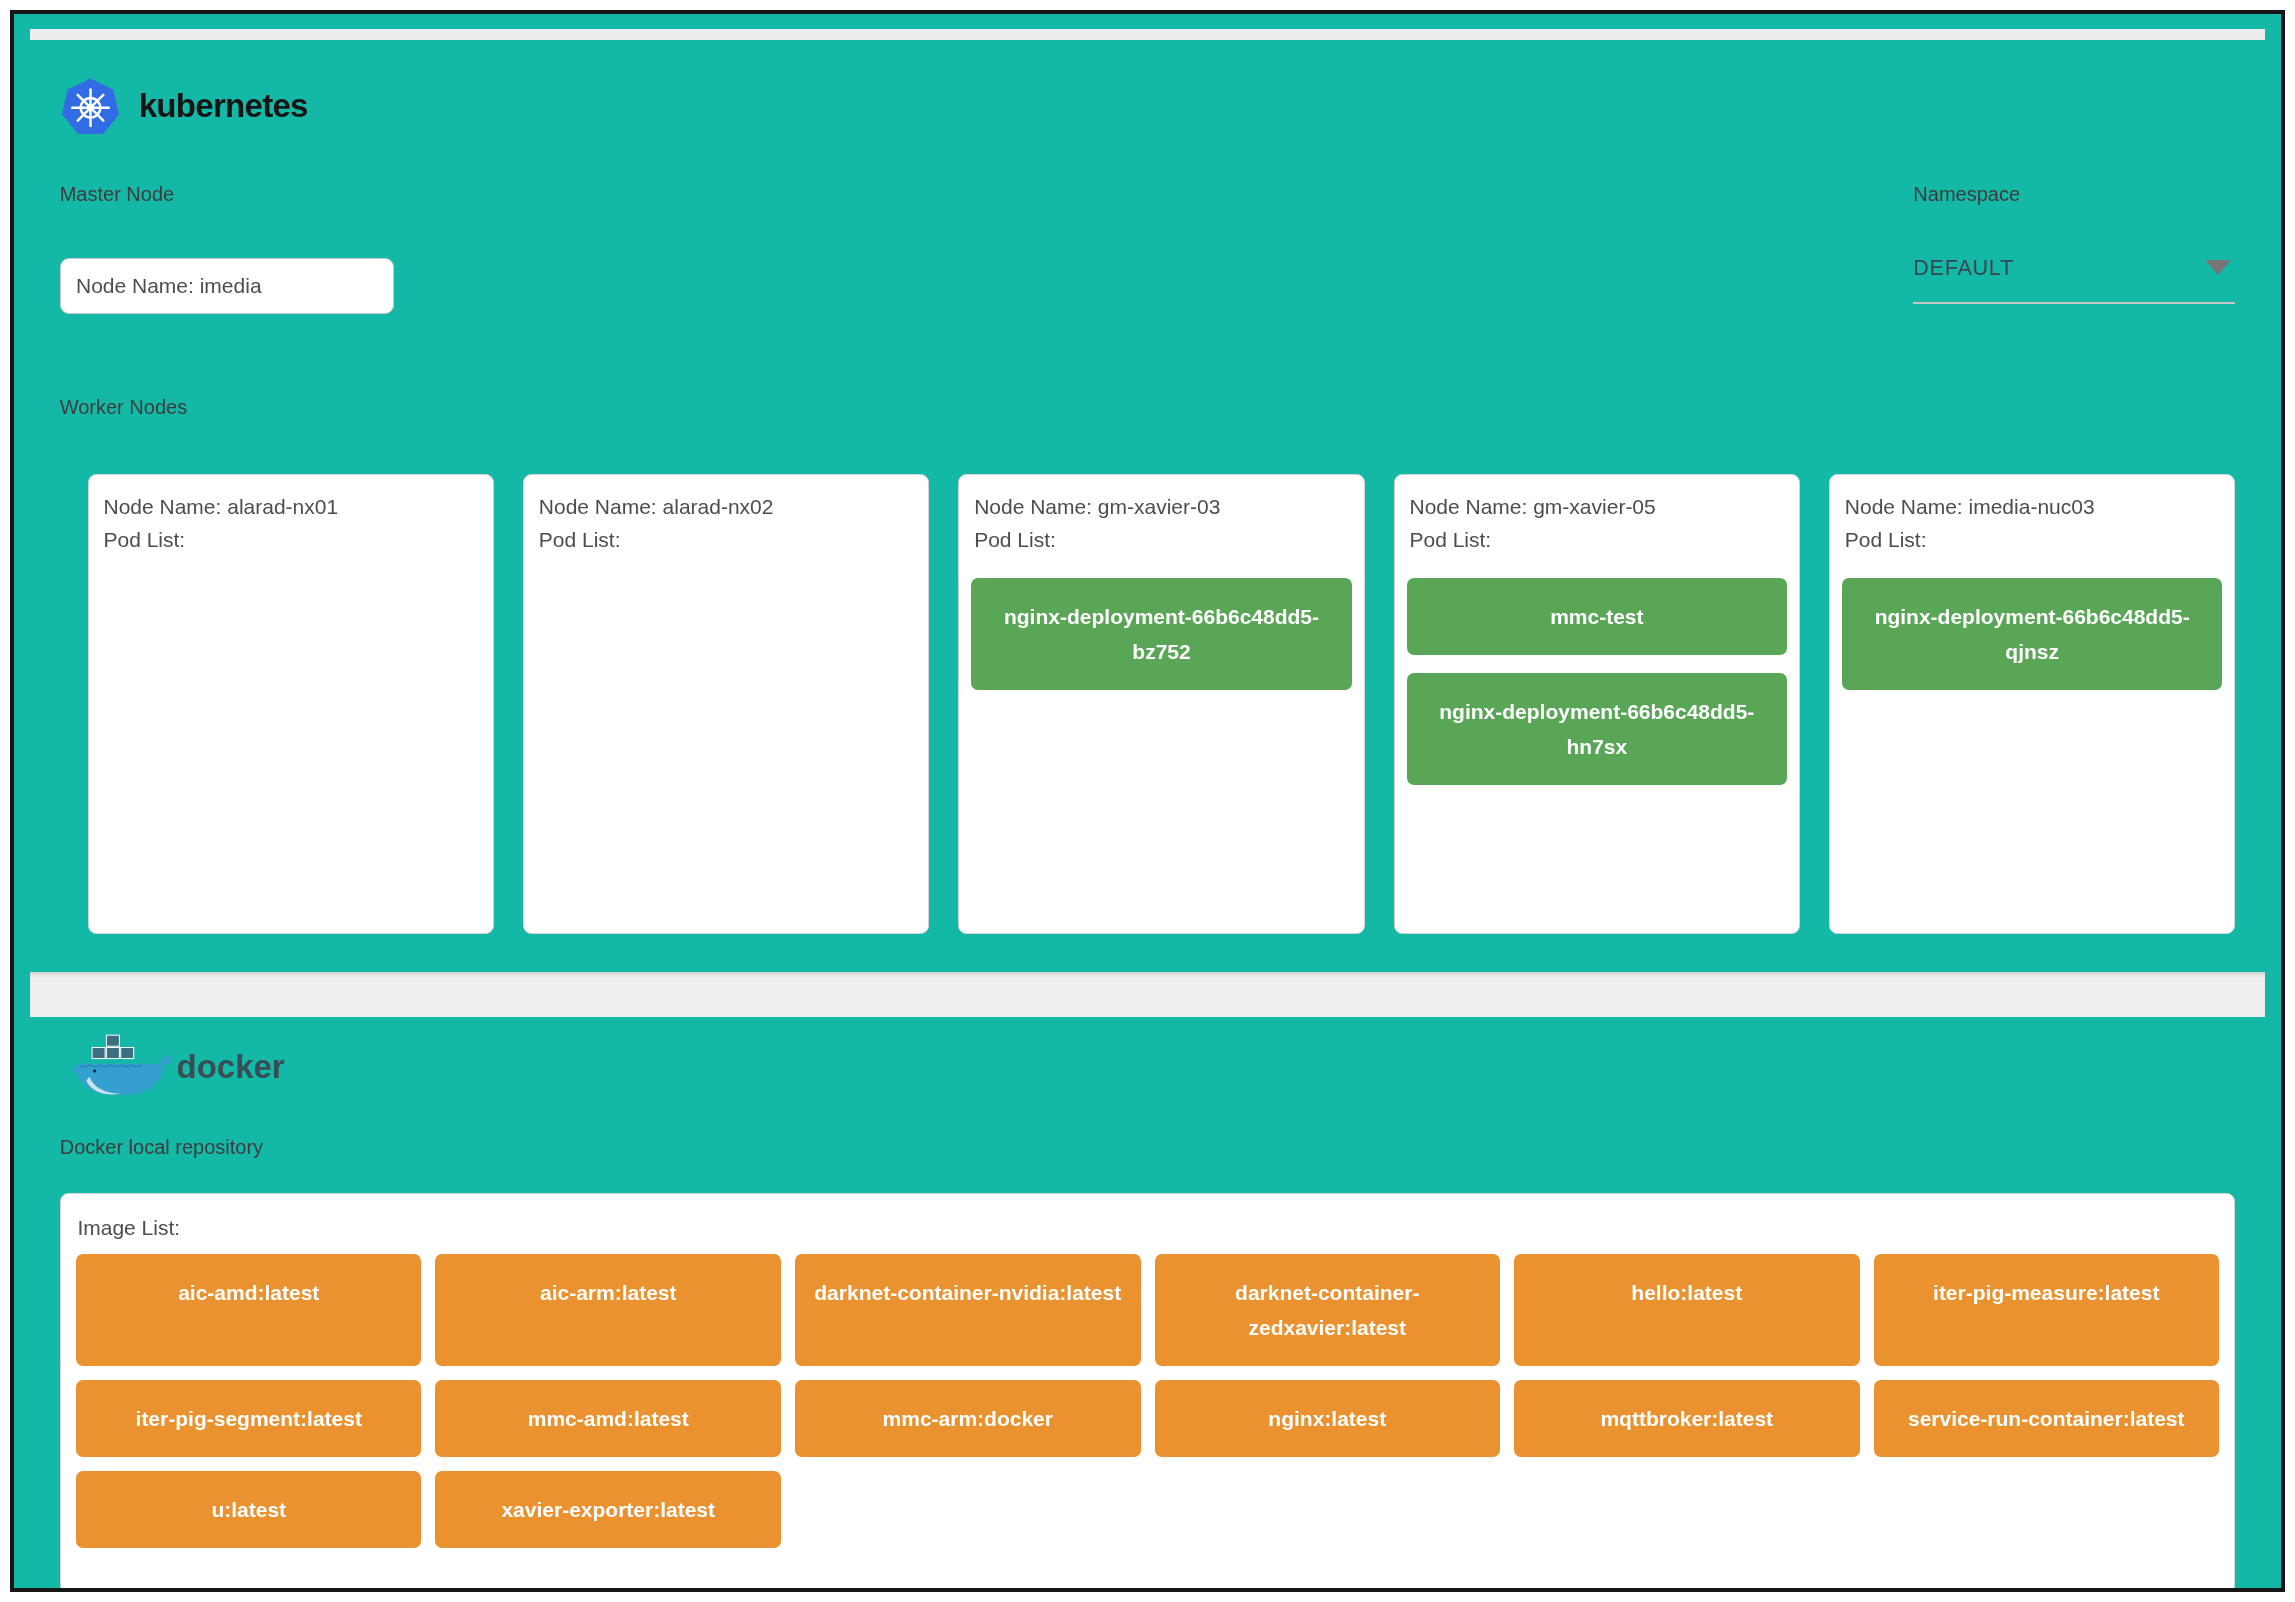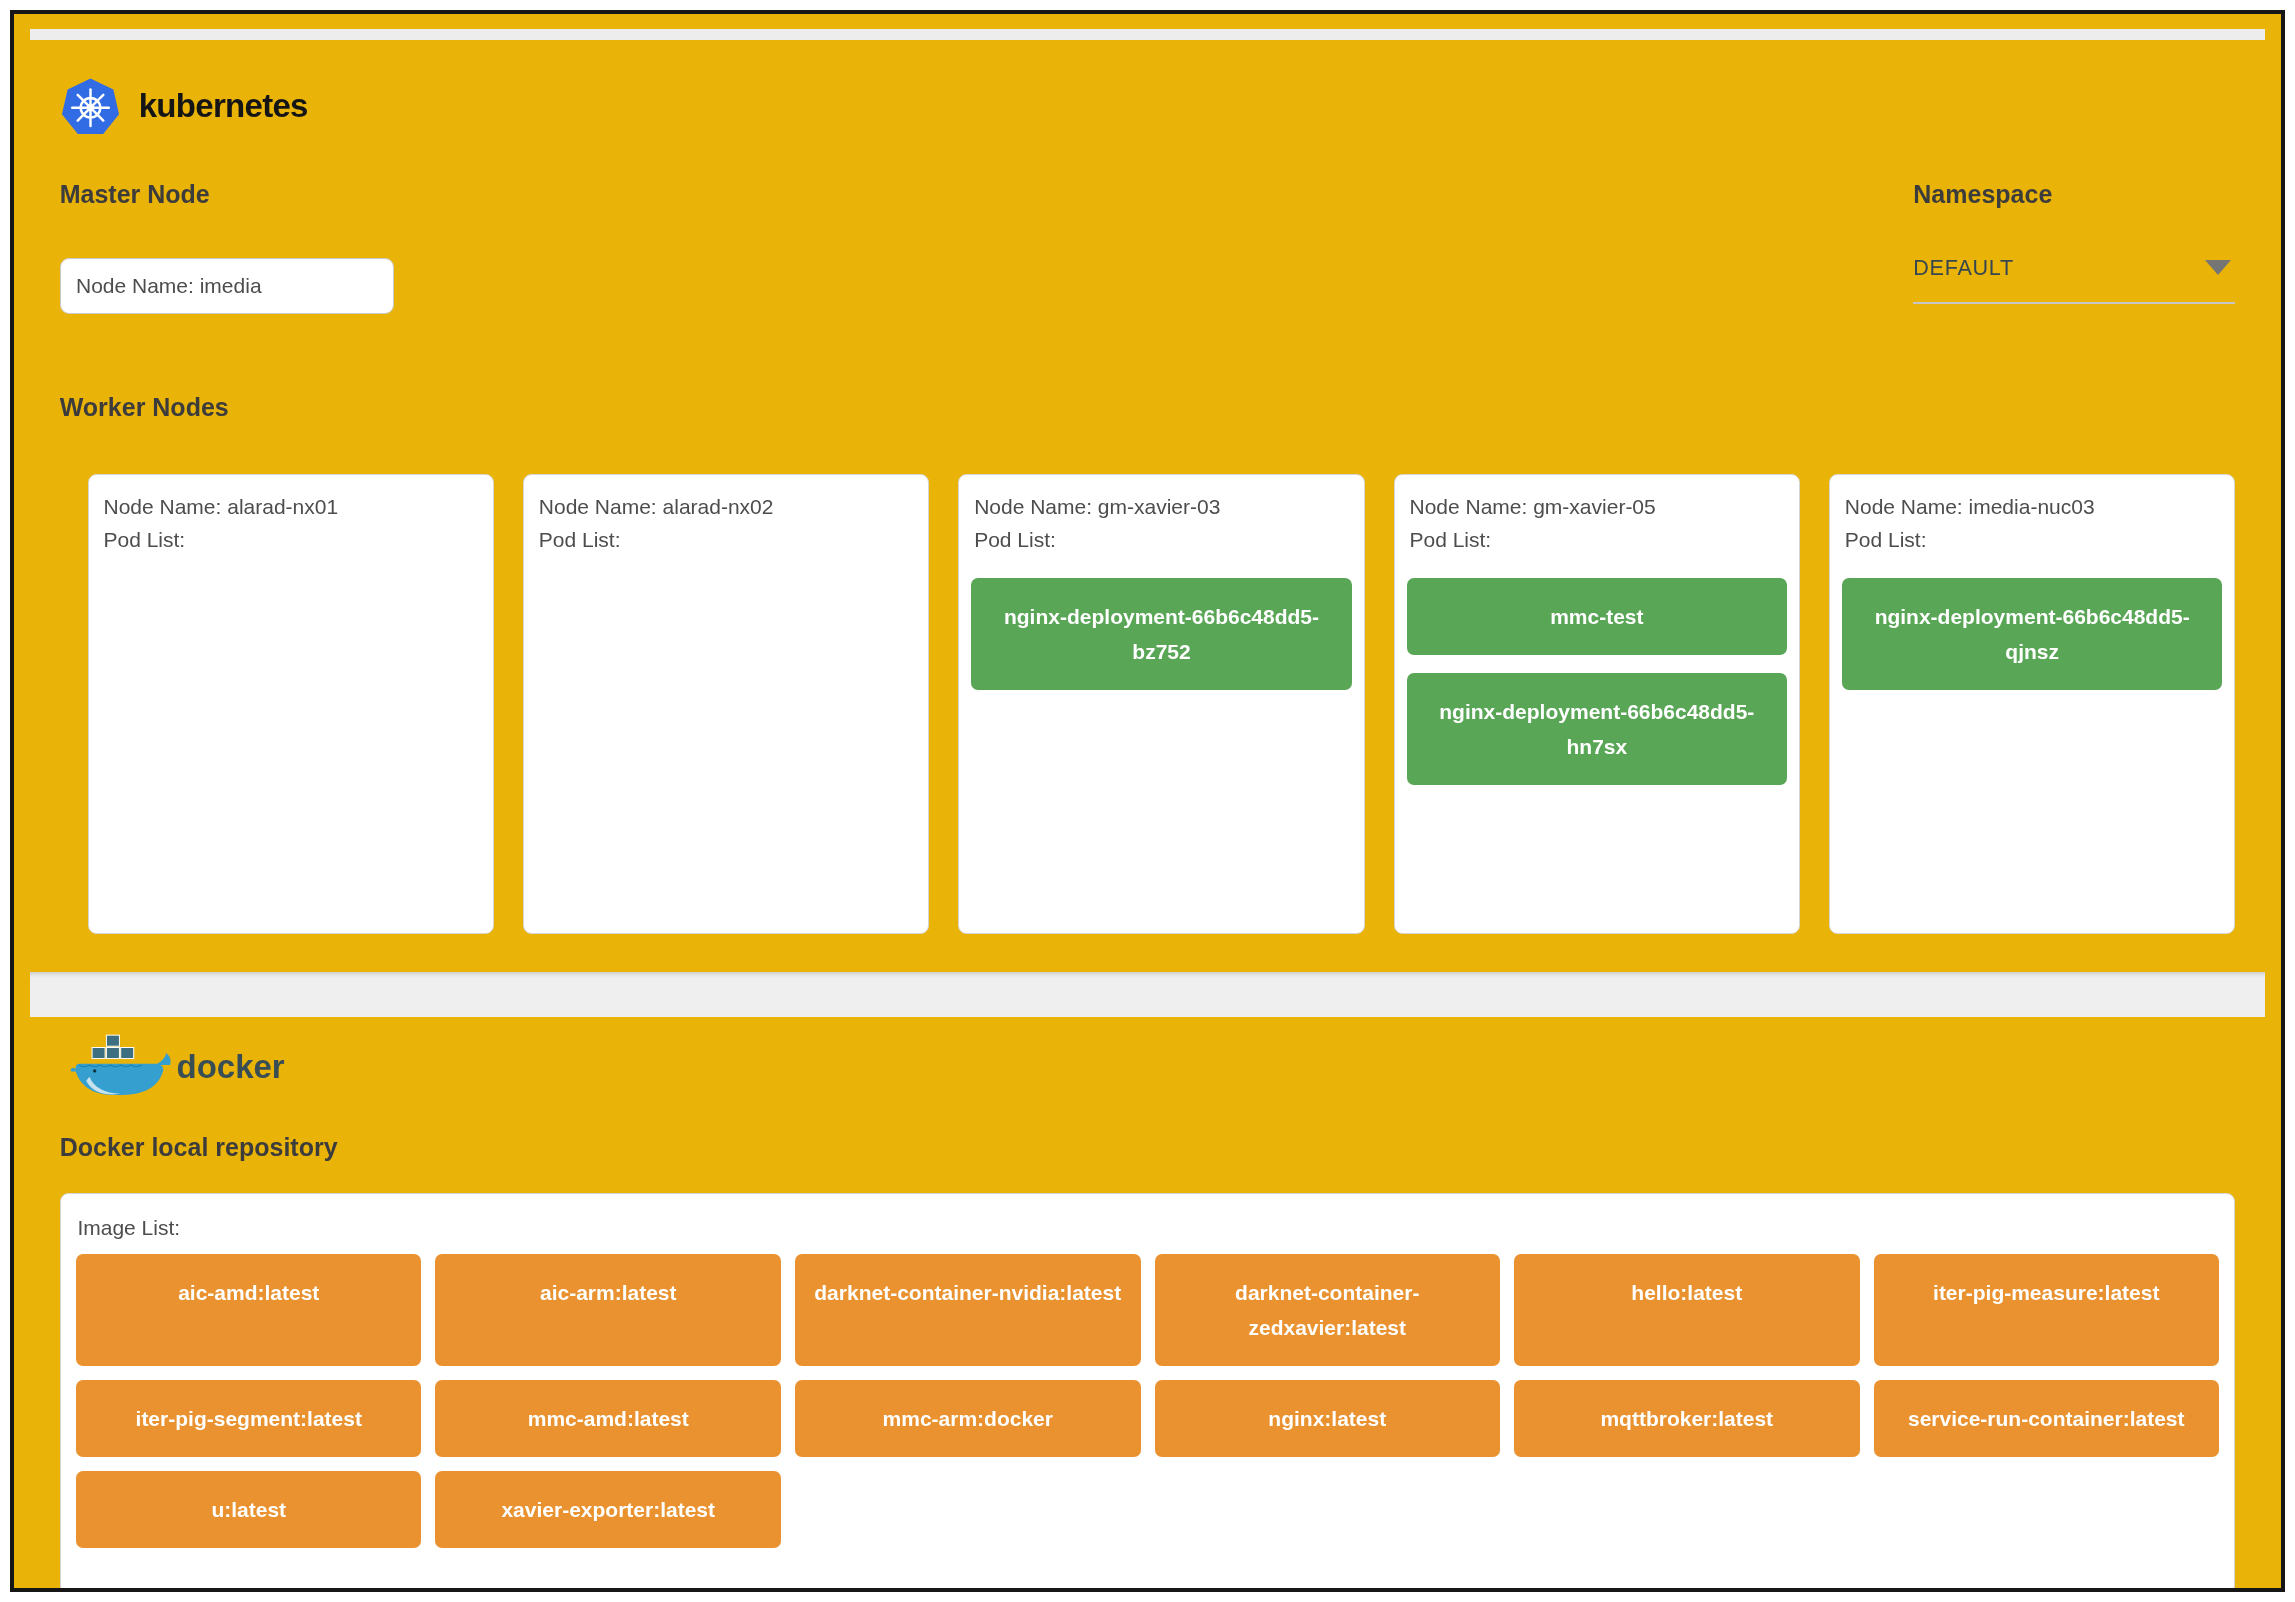--- a/index.html
+++ b/index.html
@@ -3,32 +3,32 @@
 <meta charset="utf-8">
 <style>
   html,body{margin:0;padding:0;background:#ffffff;}
   body{
     width:2295px;height:1602px;position:relative;overflow:hidden;
     font-family:"Liberation Sans",sans-serif;
     -webkit-font-smoothing:antialiased;
   }
   .frame{
     position:absolute;left:9.7px;top:9.7px;right:9.7px;bottom:9.7px;
-    border:4.2px solid #161616;background:#eab308;box-sizing:border-box;
+    border:4.2px solid #161616;background:#14b8a6;box-sizing:border-box;
     overflow:hidden;
   }
   .thin-bar{
     margin:15.3px 16.7px 0 16.7px;height:11px;background:#ededed;
   }
   
   .k8s-header{display:flex;align-items:center;gap:18px;margin:36px 46px 0 46px;}
   .k8s-logo{width:61px;height:61px;flex:0 0 auto;}
   .k8s-wordmark{font-size:33px;font-weight:700;color:#151515;letter-spacing:-0.7px;}
   .top-row{display:flex;justify-content:space-between;align-items:flex-start;margin:39px 46px 0 46px;}
-  .section-heading{font-size:25px;font-weight:700;color:#3c3c3c;line-height:36px;}
+  .section-heading{font-size:20px;font-weight:400;color:#3c3c3c;line-height:36px;}
   .master-col{flex:1;}
   .master-input{
     margin-top:46px;width:334px;height:56px;box-sizing:border-box;
     border:1.4px solid #c9c9c9;border-radius:9px;background:#fff;
     display:flex;align-items:center;padding:0 15.3px;
     font-size:21px;color:#4d4d4d;
   }
   .ns-col{width:322px;flex:0 0 auto;}
   .ns-select{
     margin-top:40px;position:relative;height:50px;

